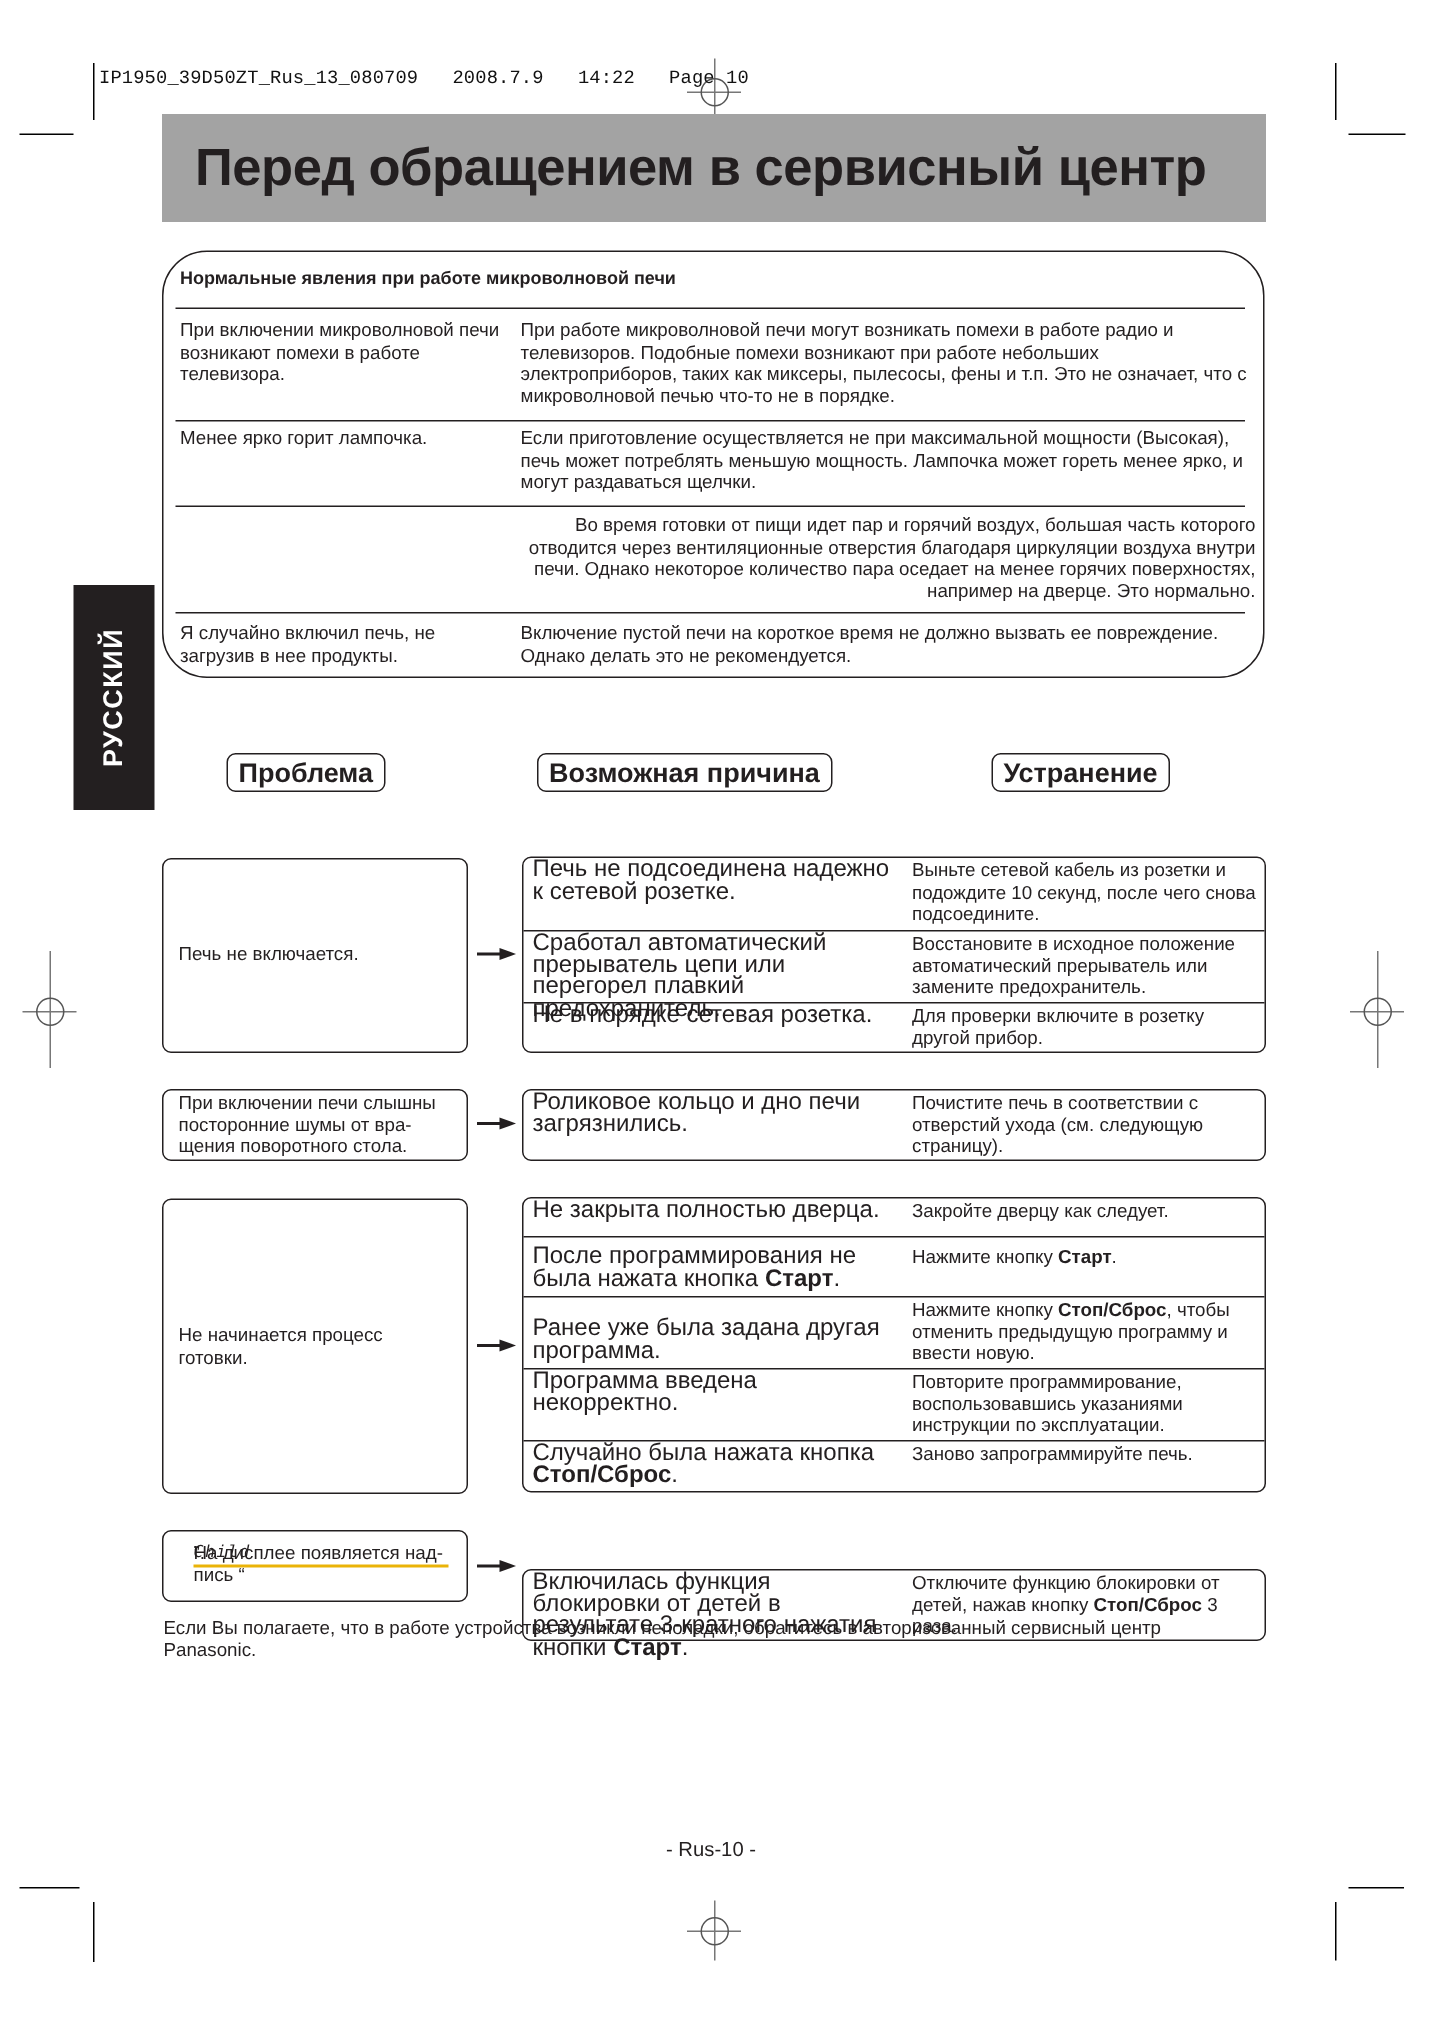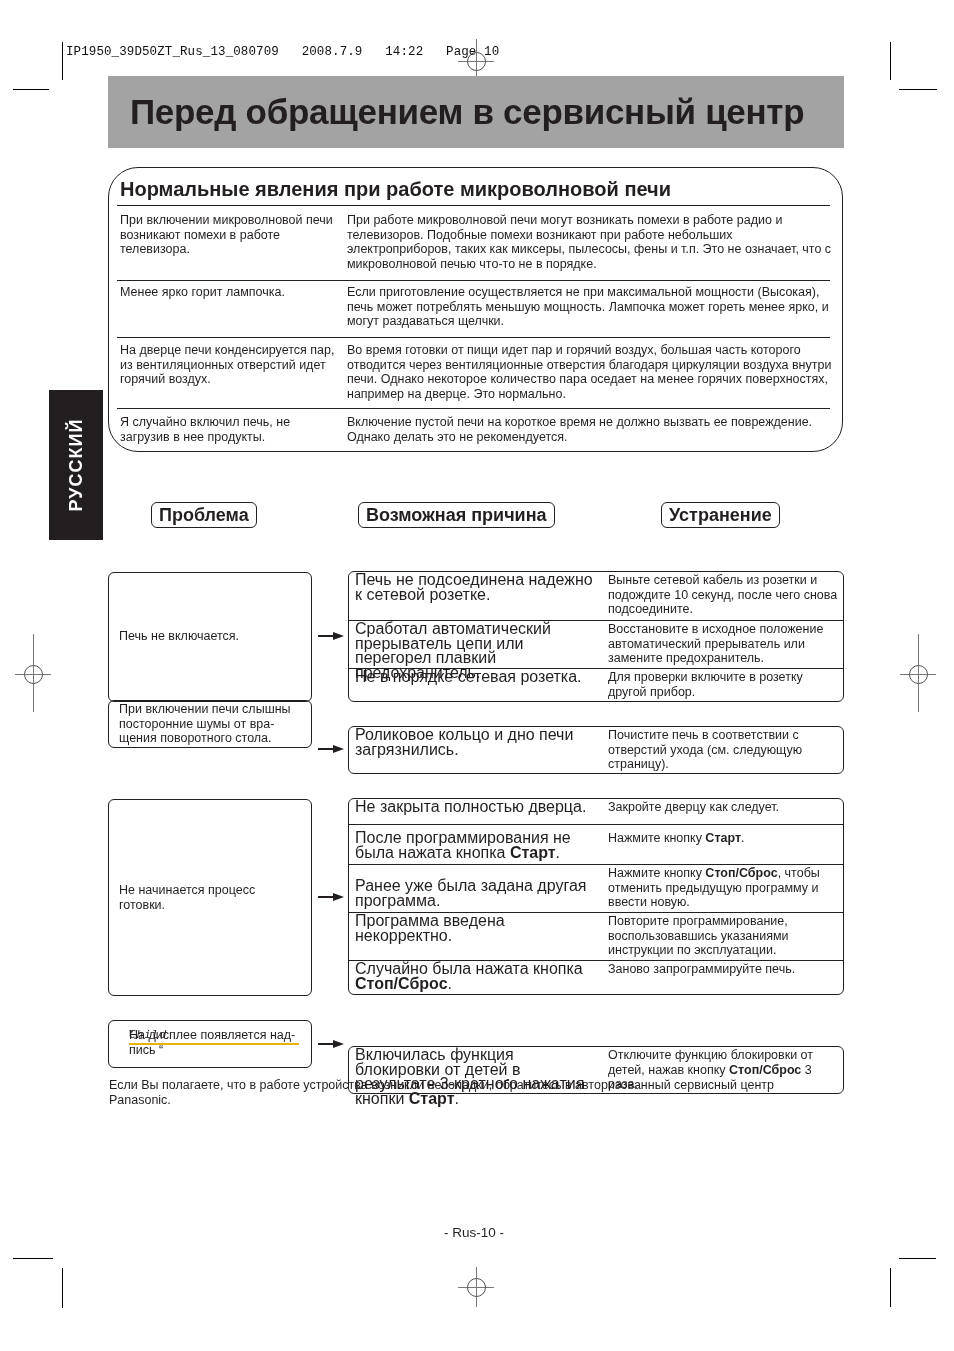--- a/index.html
+++ b/index.html
@@ -13,21 +13,21 @@
 
   .header-line { left:66px; top:45px; font-family:"Liberation Mono", monospace; font-size:12.5px; letter-spacing:0.1px; white-space:pre; color:#111; }
 
   .title-bar { left:108px; top:76px; width:736px; height:72px; background:#a3a3a3; }
   .title-text { position:absolute; left:22px; top:16px; font-size:35px; font-weight:bold; color:#231f20; letter-spacing:-0.3px; }
 
   .lang-tab { left:49px; top:390px; width:54px; height:150px; background:#231f20; }
   .lang-tab span { position:absolute; left:50%; top:50%; transform:translate(-50%,-50%) rotate(-90deg); color:#fff; font-weight:bold; font-size:18px; letter-spacing:1px; white-space:nowrap; }
 
   .normal-box { left:108px; top:167px; width:735px; height:285px; border:1px solid #231f20; border-radius:0 30px 30px 30px; box-sizing:border-box; border-top-left-radius:30px; }
-  .normal-title { position:absolute; left:11px; top:10px; font-size:20px; font-weight:bold; }
+  .normal-title { position:absolute; left:11px; top:10px; font-size:12px; font-weight:bold; }
   .normal-rule { position:absolute; left:8px; right:12px; height:1px; background:#231f20; }
   .nrow-l { position:absolute; left:11px; width:220px; font-size:12.5px; line-height:14.5px; }
   .nrow-r { position:absolute; left:238px; width:490px; font-size:12.5px; line-height:14.5px; }
 
   .col-head { position:absolute; top:502px; height:26px; border:1px solid #231f20; border-radius:6px; box-sizing:border-box; font-weight:bold; font-size:18px; line-height:24px; padding:0 7px; white-space:nowrap; }
 
   .prob-box { position:absolute; left:108px; width:204px; border:1px solid #231f20; border-radius:6px; box-sizing:border-box; font-size:12.5px; line-height:14.5px; }
   .prob-box span { position:absolute; left:10px; right:6px; }
   .arrow { position:absolute; left:318px; width:26px; height:8px; }
   .arrow .shaft { position:absolute; left:0; top:3px; width:16px; height:2px; background:#231f20; }
@@ -93,22 +93,21 @@
   <div class="normal-rule" style="top:37px;"></div>
 
   <div class="nrow-l" style="top:45px;">При включении микроволновой печи возникают помехи в работе телевизора.</div>
   <div class="nrow-r" style="top:45px;">При работе микроволновой печи могут возникать помехи в работе радио и телевизоров. Подобные помехи возникают при работе небольших электроприборов, таких как миксеры, пылесосы, фены и т.п. Это не означает, что с микроволновой печью что-то не в порядке.</div>
   <div class="normal-rule" style="top:112px;"></div>
 
   <div class="nrow-l" style="top:117px;">Менее ярко горит лампочка.</div>
   <div class="nrow-r" style="top:117px;">Если приготовление осуществляется не при максимальной мощности (Высокая), печь может потреблять меньшую мощность. Лампочка может гореть менее ярко, и могут раздаваться щелчки.</div>
   <div class="normal-rule" style="top:169px;"></div>
 
-  <div class="nrow-l" style="top:175px;">На дверце печи конденсируется пар, из вентиляционных отверстий идет горячий воздух.</div>
-  <div class="nrow-r" style="top:175px;">Во время готовки от пищи идет пар и горячий воздух, большая часть которого отводится через вентиляционные отверстия благодаря циркуляции воздуха внутри печи. Однако некоторое количество пара оседает на менее горячих поверхностях, например на дверце. Это нормально.</div>
+  <div class="nrow-r" style="top:175px;text-align:right;">Во время готовки от пищи идет пар и горячий воздух, большая часть которого отводится через вентиляционные отверстия благодаря циркуляции воздуха внутри печи. Однако некоторое количество пара оседает на менее горячих поверхностях, например на дверце. Это нормально.</div>
   <div class="normal-rule" style="top:240px;"></div>
 
   <div class="nrow-l" style="top:247px;">Я случайно включил печь, не загрузив в нее продукты.</div>
   <div class="nrow-r" style="top:247px;">Включение пустой печи на короткое время не должно вызвать ее повреждение. Однако делать это не рекомендуется.</div>
 </div>
 
 <div class="col-head" style="left:151px;">Проблема</div>
 <div class="col-head" style="left:358px;">Возможная причина</div>
 <div class="col-head" style="left:661px;">Устранение</div>
 
@@ -129,21 +128,21 @@
     <div class="c1" style="top:2px;">Сработал автоматический прерыватель цепи или перегорел плавкий предохранитель.</div>
     <div class="c2" style="top:2px;">Восстановите в исходное положение автоматический прерыватель или замените предохранитель.</div>
   </div>
   <div class="crow" style="top:96px;">
     <div class="sep"></div>
     <div class="c1" style="top:2px;">Не в порядке сетевая розетка.</div>
     <div class="c2" style="top:2px;">Для проверки включите в розетку другой прибор.</div>
   </div>
 </div>
 
-<div class="prob-box" style="top:700px;height:48px;">
+<div class="prob-box" style="top:726px;height:48px;">
   <span style="top:1px;">При включении печи слышны посторонние шумы от вра-щения поворотного стола.</span>
 </div>
 <div class="arrow" style="top:745px;">
     <div class="shaft"></div>
     <div class="head"></div>
   </div>
 <div class="cause-box" style="top:726px;height:48px;">
   <div class="crow" style="top:0;">
     <div class="c1" style="top:1px;">Роликовое кольцо и дно печи загрязнились.</div>
     <div class="c2" style="top:1px;">Почистите печь в соответствии с отверстий ухода (см. следующую страницу).</div>

